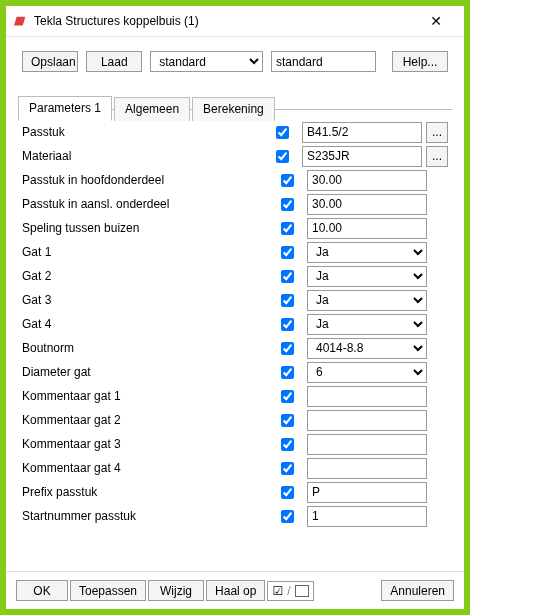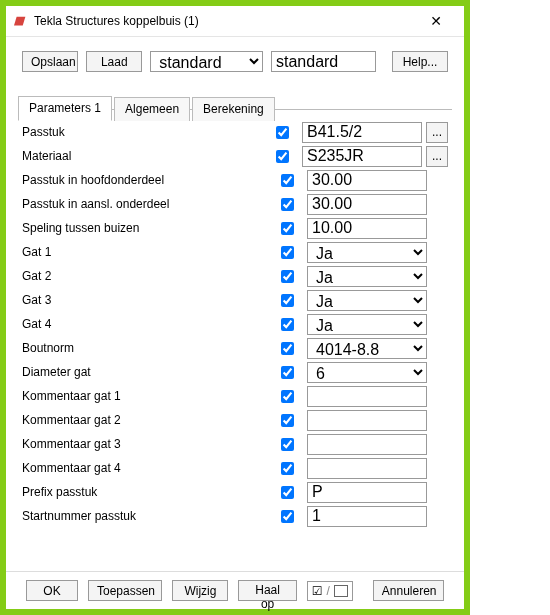--- a/index.html
+++ b/index.html
@@ -50,21 +50,21 @@
     background: #f4f4f4;
     padding: 2px 8px;
     font-size: 12px;
     font-family: inherit;
     height: 21px;
     box-sizing: border-box;
     min-width: 56px;
   }
   .select, .text-input {
     border: 1px solid #999;
-    font-size: 16px;
+    font-size: 12px;
     font-family: inherit;
     height: 21px;
     box-sizing: border-box;
     padding: 1px 4px;
     background: #fff;
   }
   .select { appearance: auto; }
   .top-select-preset { width: 130px; }
   .opslaan-al-label {
     margin-left: 2px;
@@ -125,24 +125,24 @@
   }
   .dots-btn {
     width: 22px;
     min-width: 22px;
     padding: 0;
     font-size: 12px;
   }
 
   .button-bar {
     border-top: 1px solid #ddd;
-    padding: 8px 20px;
-    display: flex;
-    align-items: center;
-    gap: 10px;
+    padding: 8px 10px;
+    display: flex;
+    align-items: center;
+    gap: 2px;
   }
   .button-bar .spacer { flex: 1; }
   .status-box {
     border: 1px solid #999;
     display: flex;
     align-items: center;
     height: 18px;
     padding: 0 4px;
     gap: 4px;
   }

